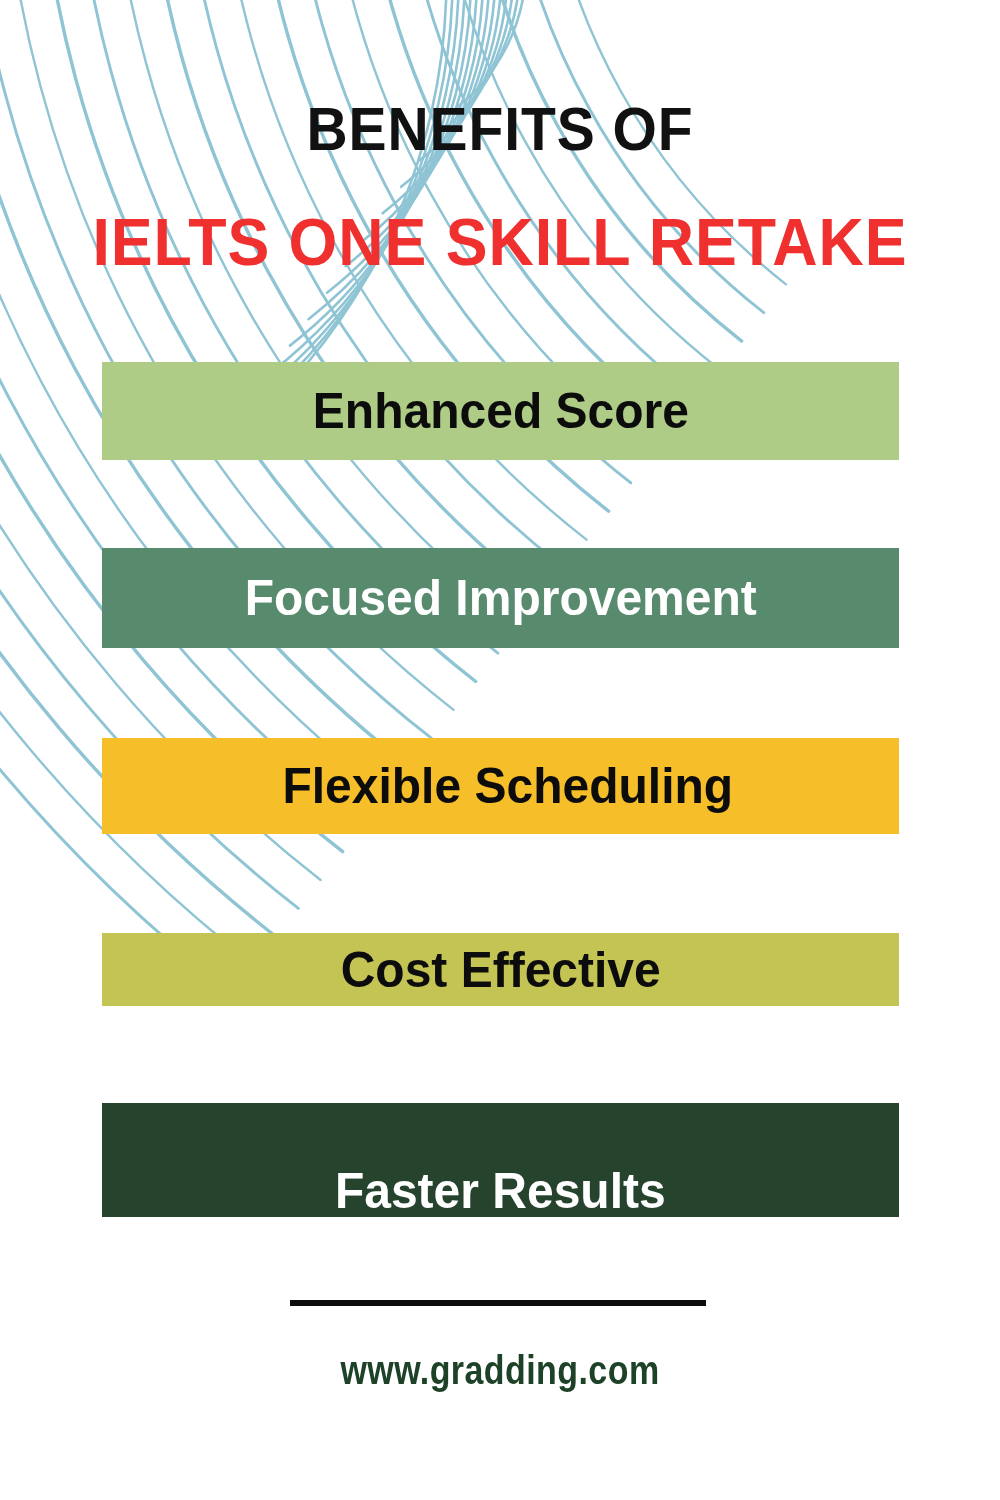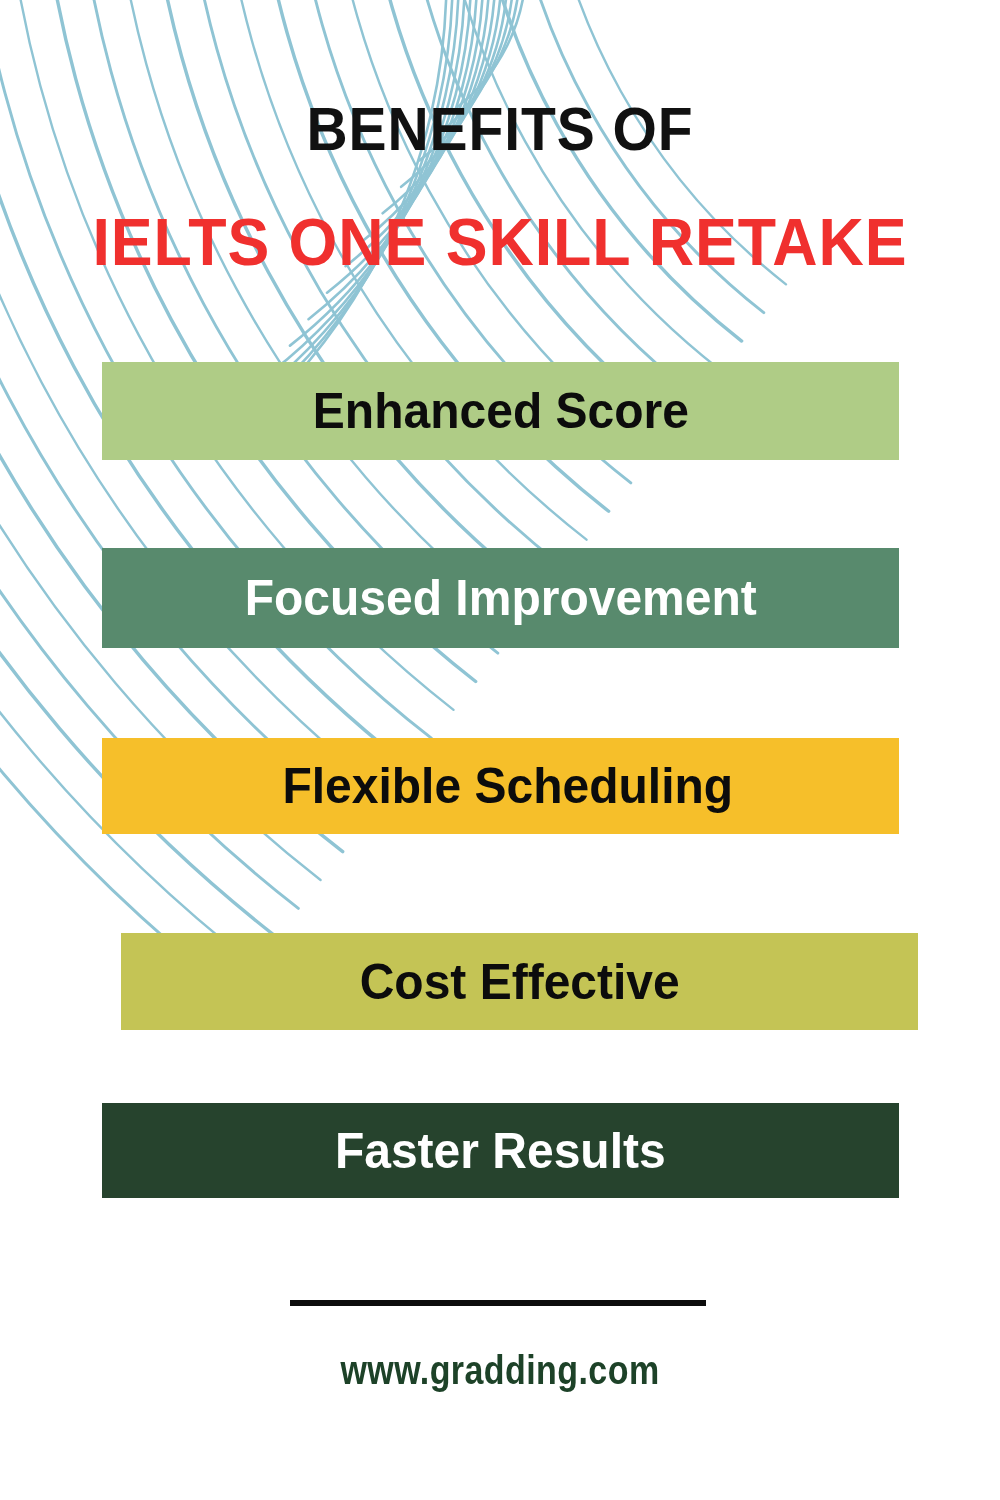--- a/index.html
+++ b/index.html
@@ -99,22 +99,22 @@
     font-size: 50px;
     line-height: 52px;
     letter-spacing: 0px;
     transform: scaleX(0.96);
     white-space: nowrap;
   }
 
   .bar-1 { top: 362px; height: 98px;  }
   .bar-2 { top: 548px; height: 100px; }
   .bar-3 { top: 738px; height: 96px;  }
-  .bar-4 { top: 933px; height: 97px; margin-left: 19px;  }
-  .bar-5 { top: 1103px; height: 95px; }
+  .bar-4 { top: 933px; height: 73px;  }
+  .bar-5 { top: 1103px; height: 114px; align-items: flex-end; }
 
   
   .footer {
     position: absolute;
     left: 0;
     top: 0;
     width: 1000px;
     z-index: 3;
     text-align: center;
   }

